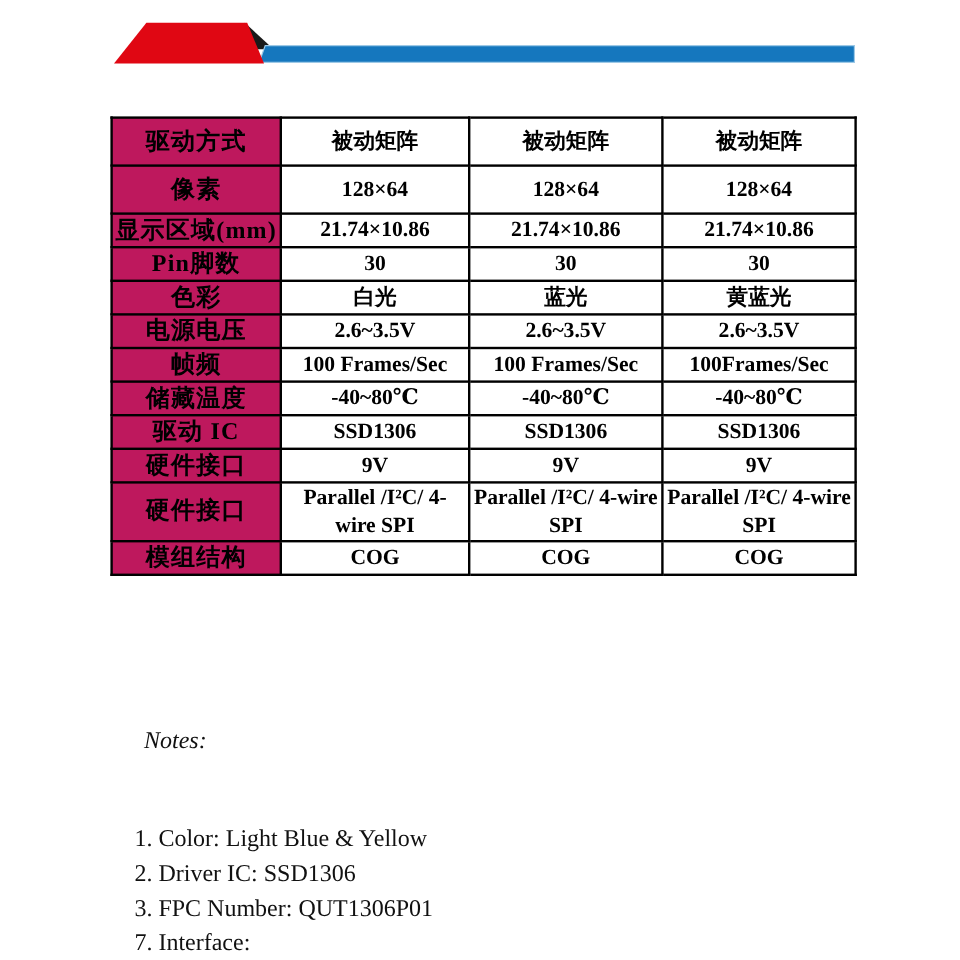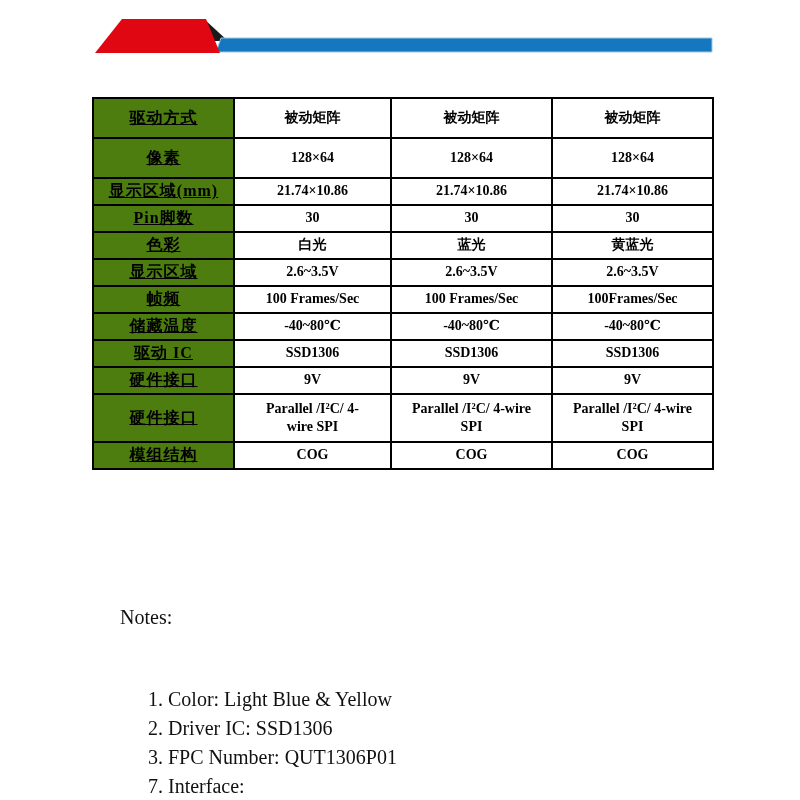--- a/index.html
+++ b/index.html
@@ -14,36 +14,36 @@
     position:absolute;left:92px;top:97px;width:620px;
     border-collapse:collapse;table-layout:fixed;
   }
   table.spec col.c0{width:141px;}
   table.spec col.c1{width:157px;}
   table.spec col.c2{width:161px;}
   table.spec col.c3{width:161px;}
   table.spec td{
     border:2px solid #000;
     text-align:center;vertical-align:middle;
-    font-weight:bold;font-size:14px;line-height:1.3;
+    font-weight:bold;font-size:18px;line-height:1.3;
     padding:0 2px;white-space:pre-line;
   }
   table.spec td.label{
-    background:#4d7c0f;font-size:16px;letter-spacing:1px;text-decoration:underline;
+    background:#be185d;font-size:20px;letter-spacing:1px;
   }
   tr.h-tall td{height:38px;}
   tr.h-std td{height:25px;}
   tr.h-iface td{height:46px;}
   
   .notes{
     position:absolute;left:112px;top:560px;width:600px;
     font-size:20px;color:#111;white-space:pre-wrap;
   }
-  .notes .title{margin:0 0 10px 8px;}
-  .notes .line{line-height:29px;margin-left:36px;}
+  .notes .title{margin:0 0 10px 8px;font-style:italic;}
+  .notes .line{line-height:29px;}
 </style>
 </head>
 <body>
 
 <div class="banner">
   <svg width="800" height="70" viewBox="0 0 800 70">
     <polygon id="shape-black" points="204,19 228,41 204,41" fill="#1a1a1a"></polygon>
     <polygon id="shape-blue" points="221,38 712,38 712,52 216,52" stroke-width="1" fill="#1577be" stroke="#9ec9e6"></polygon>
     <polygon id="shape-red" points="122,19 206,19 220,53 95,53" fill="#e00713"></polygon>
   </svg>
@@ -81,21 +81,21 @@
         <td>30</td>
         <td>30</td>
       </tr>
       <tr class="h-std">
         <td class="label">色彩</td>
         <td>白光</td>
         <td>蓝光</td>
         <td>黄蓝光</td>
       </tr>
       <tr class="h-std">
-        <td class="label">显示区域</td>
+        <td class="label">电源电压</td>
         <td>2.6~3.5V</td>
         <td>2.6~3.5V</td>
         <td>2.6~3.5V</td>
       </tr>
       <tr class="h-std">
         <td class="label">帧频</td>
         <td>100 Frames/Sec</td>
         <td>100 Frames/Sec</td>
         <td>100Frames/Sec</td>
       </tr>

